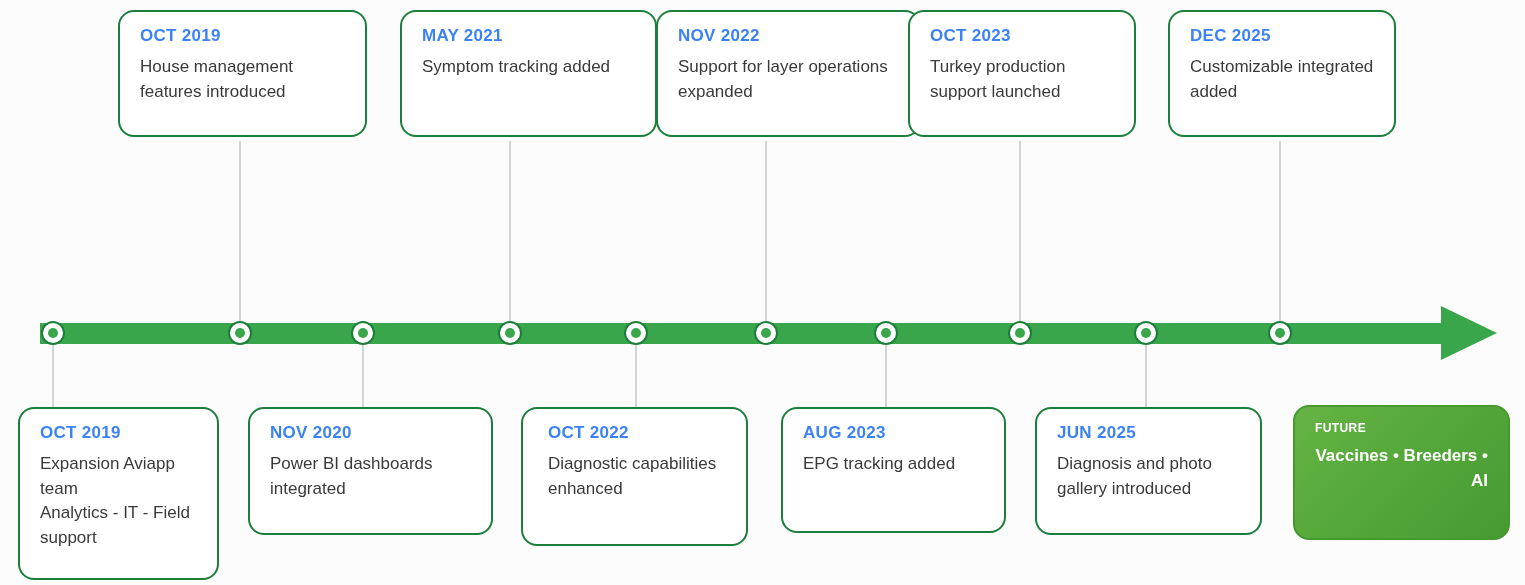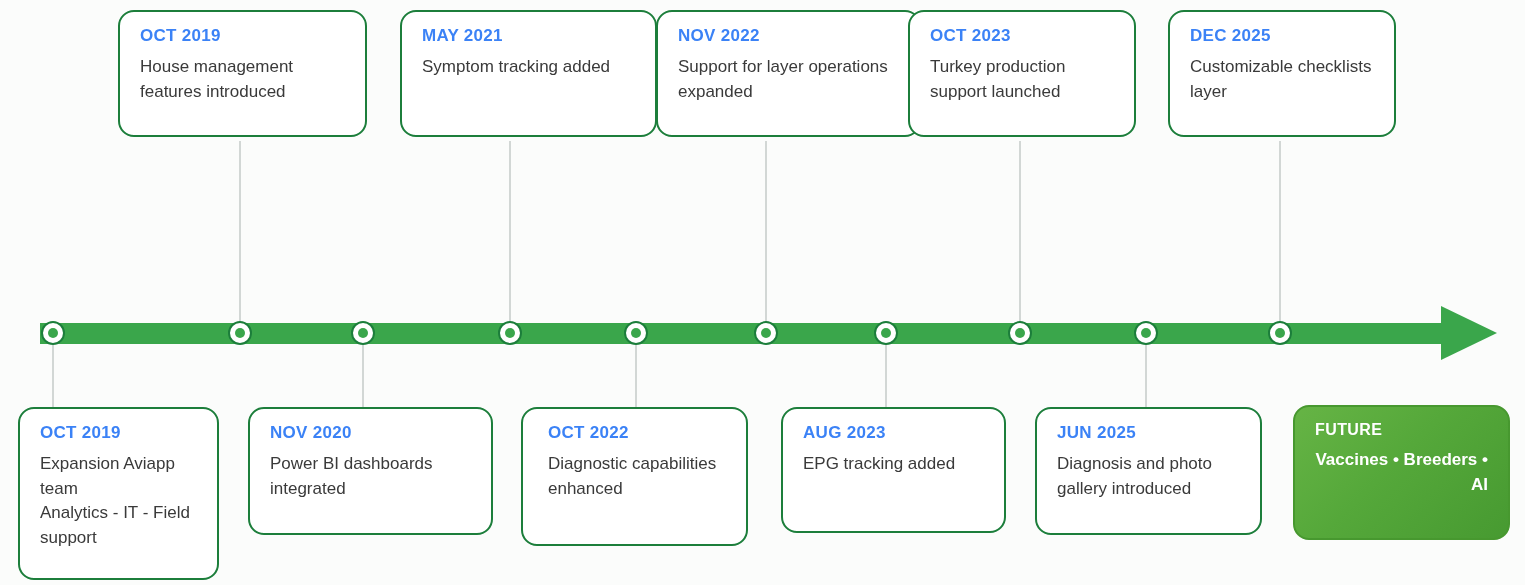--- a/index.html
+++ b/index.html
@@ -33,21 +33,21 @@
   .card .date{
     color:#3b82f6;font-weight:bold;font-size:17px;letter-spacing:.3px;margin-bottom:9px;
   }
   .card .desc{
     color:#3a3a3a;font-size:17px;line-height:1.45;white-space:pre-line;
   }
   .card.future{
     background:linear-gradient(135deg,#66b445 0%,#55a83a 45%,#479a31 100%);
     border:2px solid #47982f;
   }
-  .card.future .date{color:#ffffff;font-size:16px;letter-spacing:.4px;}
+  .card.future .date{color:#ffffff;font-size:12px;letter-spacing:.4px;}
   .card.future .desc{color:#ffffff;font-weight:bold;text-align:right;}
 </style>
 </head>
 <body>
 
 <div class="stage">
 
   <div class="connector" style="left:52px;top:333px;height:74px;"></div>
   <div class="connector" style="left:362px;top:333px;height:74px;"></div>
   <div class="connector" style="left:635px;top:333px;height:74px;"></div>
@@ -105,21 +105,21 @@
   <div class="card" style="left:656px;top:10px;width:265px;height:127px;">
     <div class="date">NOV 2022</div>
     <div class="desc">Support for layer operations expanded</div>
   </div>
   <div class="card" style="left:908px;top:10px;width:228px;height:127px;">
     <div class="date">OCT 2023</div>
     <div class="desc">Turkey production support launched</div>
   </div>
   <div class="card" style="left:1168px;top:10px;width:228px;height:127px;">
     <div class="date">DEC 2025</div>
-    <div class="desc">Customizable checklists layer</div>
+    <div class="desc">Customizable integrated added</div>
   </div>
 
   <div class="card" style="left:18px;top:407px;width:201px;height:173px;">
     <div class="date">OCT 2019</div>
     <div class="desc">Expansion Aviapp team
 Analytics - IT - Field support</div>
   </div>
   <div class="card" style="left:248px;top:407px;width:245px;height:128px;">
     <div class="date">NOV 2020</div>
     <div class="desc">Power BI dashboards integrated</div>

